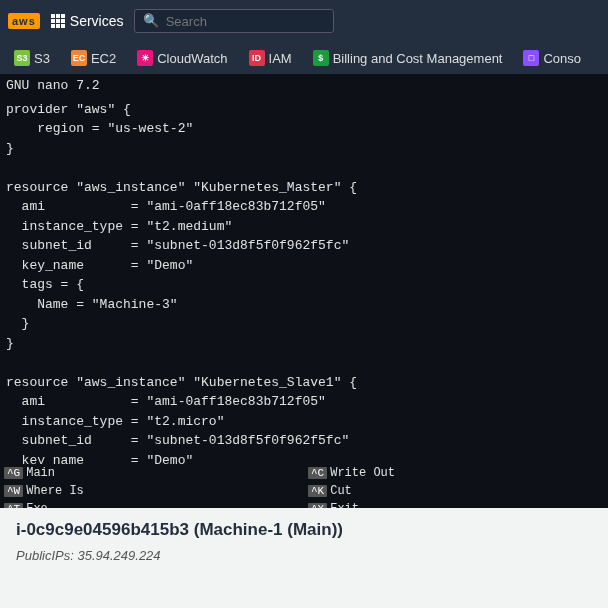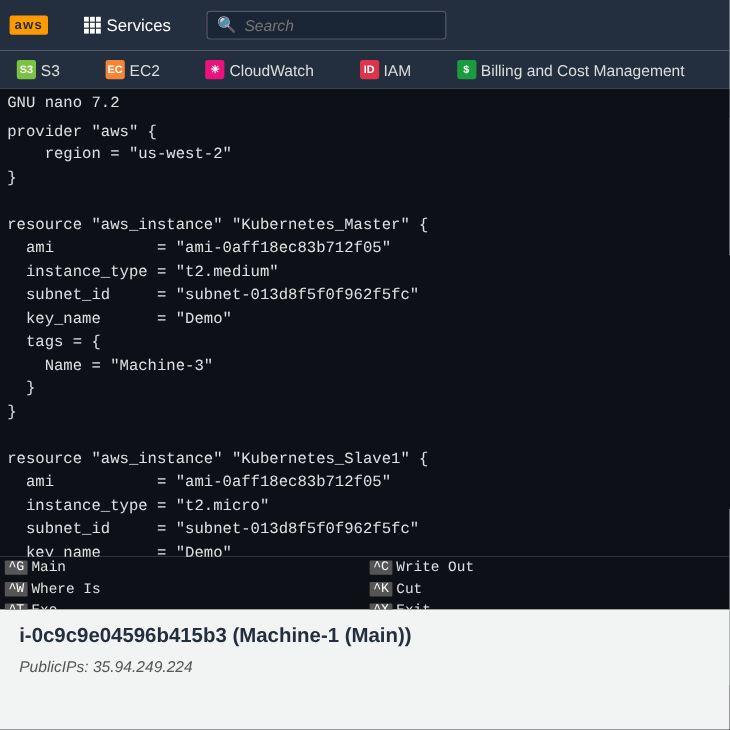--- a/index.html
+++ b/index.html
@@ -5,21 +5,21 @@
     * { margin: 0; padding: 0; box-sizing: border-box; }
     body { width: 608px; height: 608px; font-family: 'Courier New', Courier, monospace; overflow: hidden; background: #f2f3f3; }
 
     
     .aws-nav {
       background: #232f3e;
       height: 42px;
       display: flex;
       align-items: center;
       padding: 0 8px;
-      gap: 24px;
+      gap: 5px;
     }
     .aws-logo {
       display: flex; align-items: center; gap: 4px;
     }
     .aws-logo-box {
       background: #ff9900;
       color: #232f3e;
       font-weight: 900;
       font-size: 11px;
       font-family: Arial, sans-serif;
@@ -47,32 +47,32 @@
       background: #1a2535;
       border: 1px solid #556;
       border-radius: 3px;
       padding: 3px 8px;
       gap: 6px;
       flex: 1;
       max-width: 200px;
     }
     .search-bar input {
       background: transparent; border: none; outline: none;
-      color: #7dd3fc; font-size: 13px; font-family: Arial, sans-serif; width: 100%; font-style: italic;
+      color: #7dd3fc; font-size: 13px; font-family: Arial, sans-serif; width: 100%;
     }
     .search-icon { color: #aaa; font-size: 13px; }
 
     
     .service-tabs {
       background: #232f3e;
       height: 32px;
       display: flex;
       align-items: center;
       padding: 0 4px;
-      gap: 18px;
+      gap: 1px;
       overflow: hidden;
     }
     .svc-tab {
       display: flex; align-items: center; gap: 4px;
       padding: 4px 10px;
       font-family: Arial, sans-serif;
       font-size: 13px;
       color: #ddd;
       cursor: pointer;
       white-space: nowrap;

